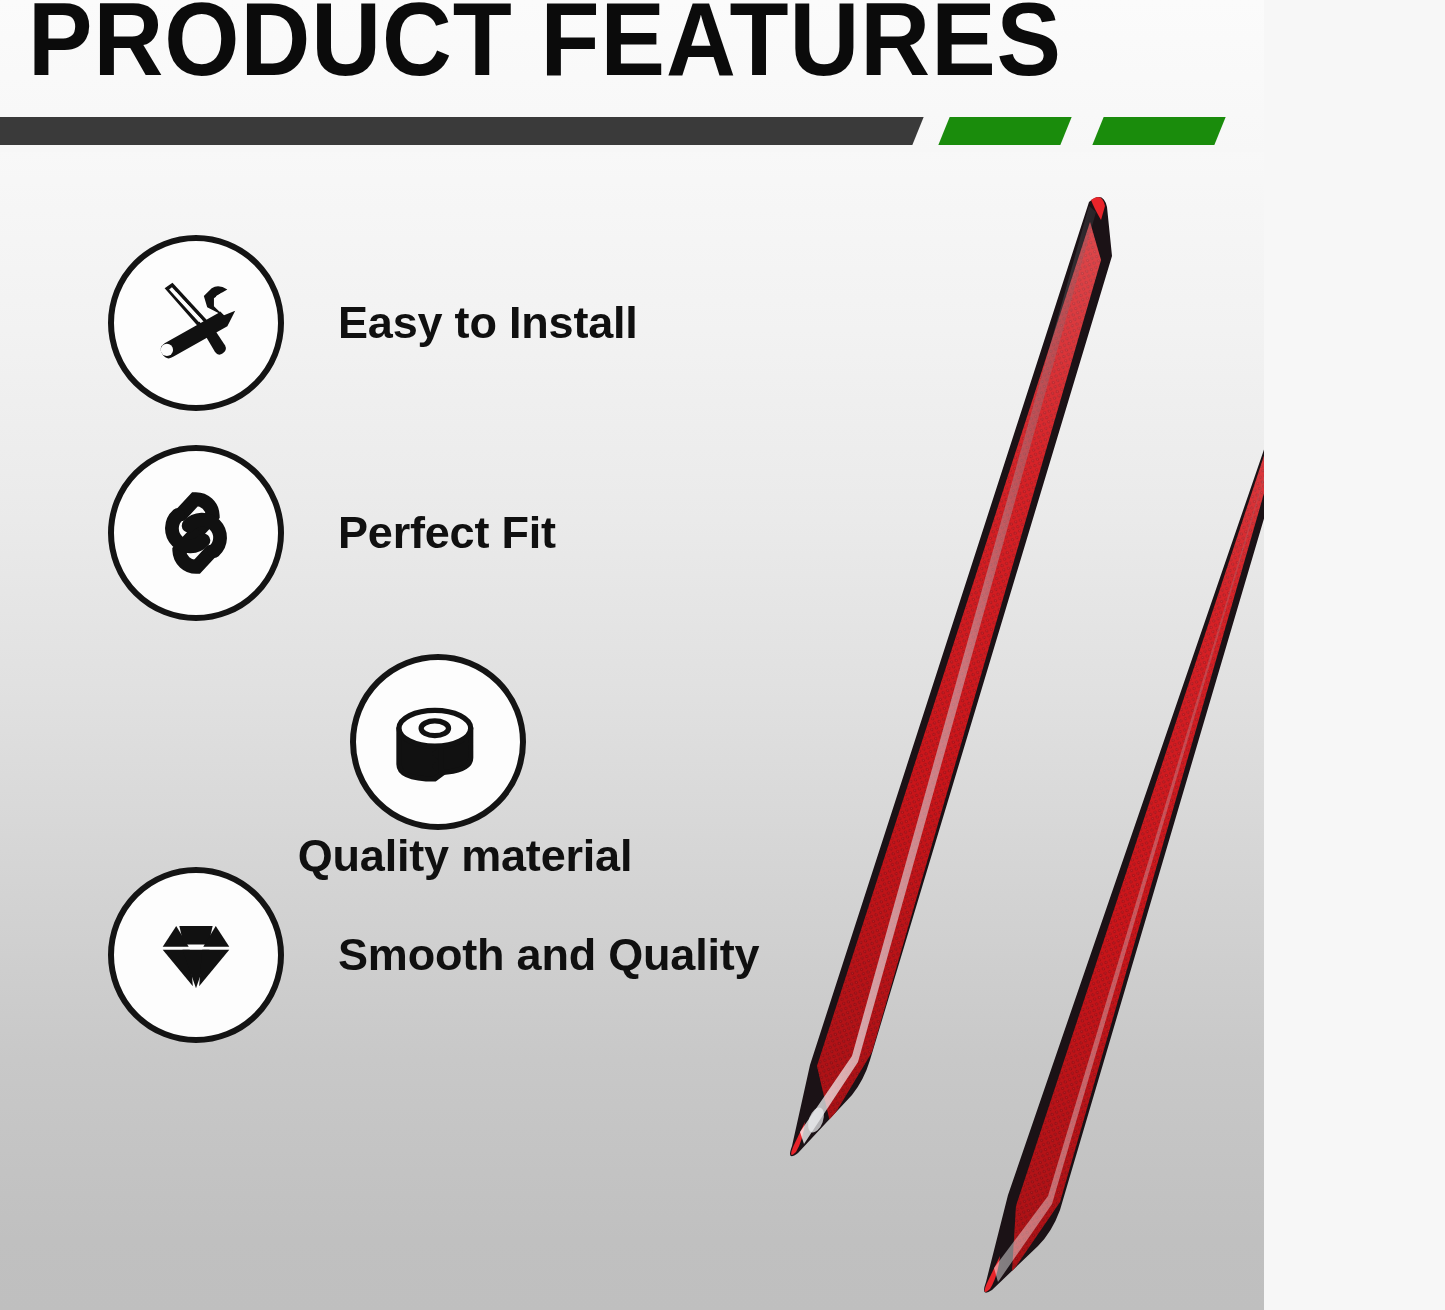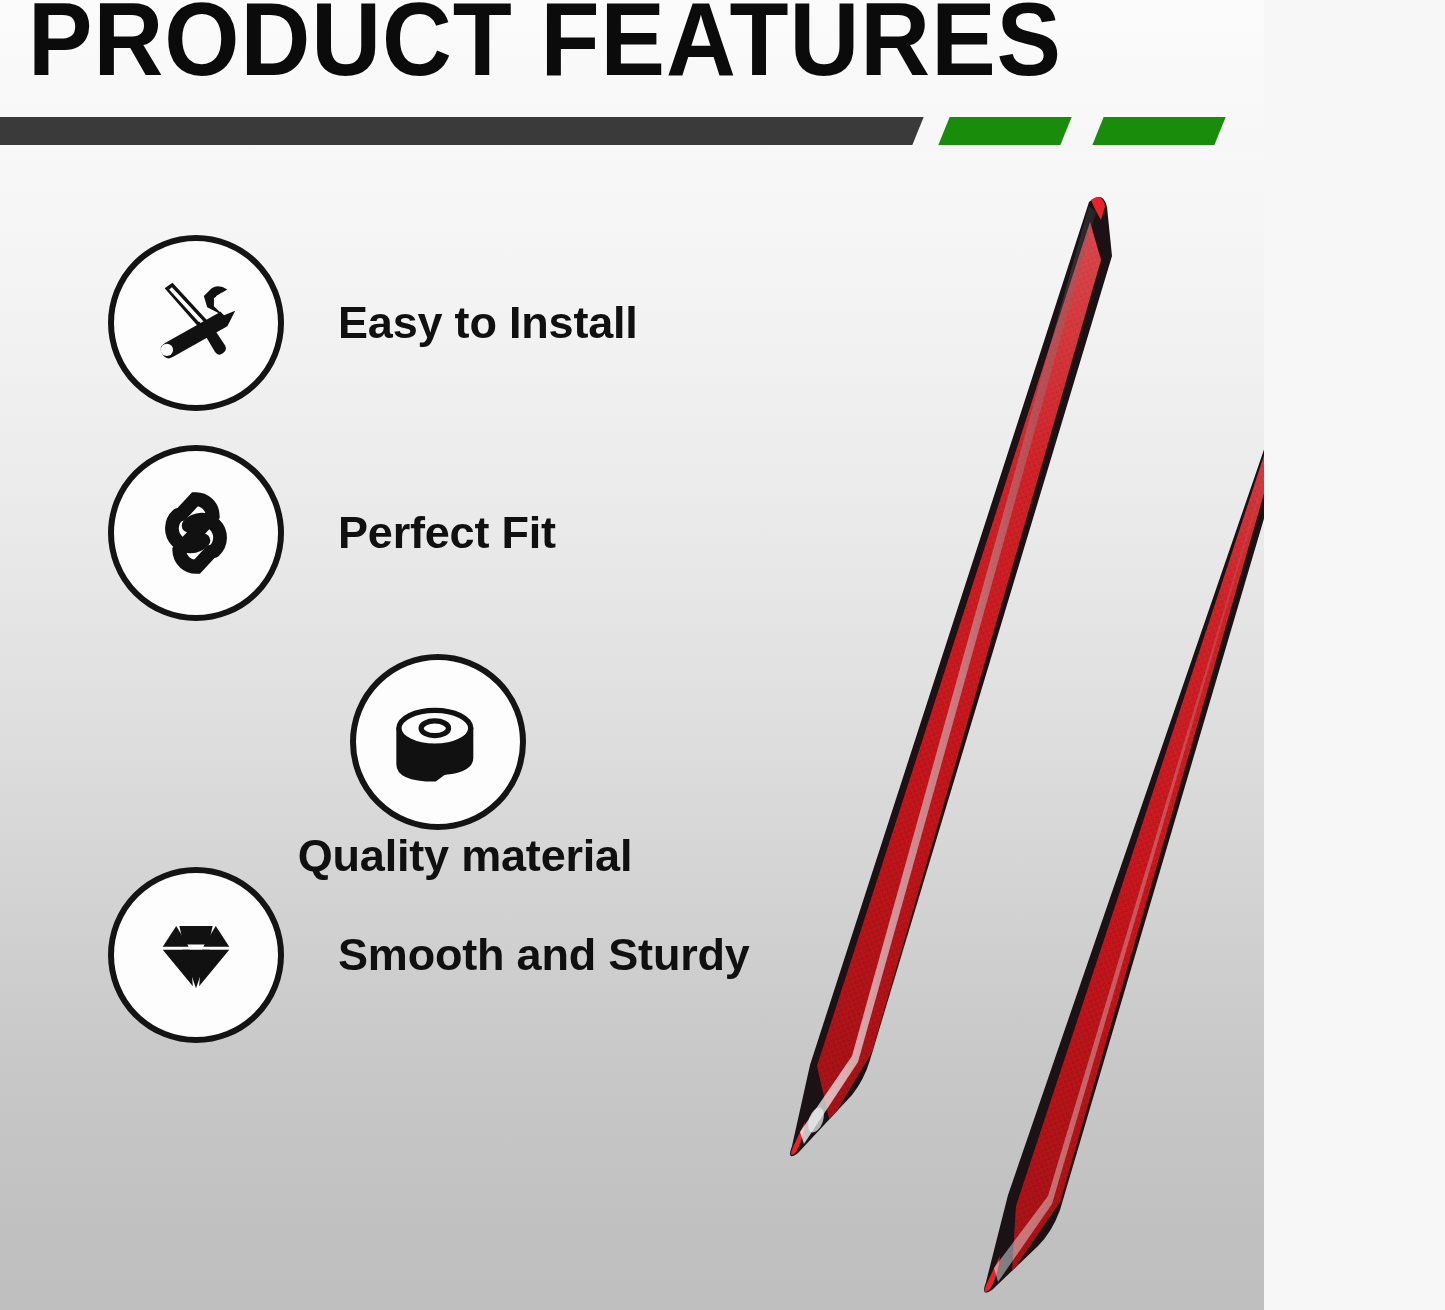--- a/index.html
+++ b/index.html
@@ -261,21 +261,21 @@
             <polygon points="69,22 82,42 57,42"></polygon>
 
             <polygon points="18,45 44,45 47,80"></polygon>
 
             <polygon points="37,45 63,45 50,82"></polygon>
 
             <polygon points="56,45 82,45 53,80"></polygon>
           </g>
         </svg>
       </div>
-      <div class="feature-label">Smooth and Sturdy</div>
+      <div class="feature-label">Smooth and Quality</div>
     </div>
   </div>
 
   <div id="product-photo">
     <svg width="685" height="1150" viewBox="0 0 685 1150" aria-hidden="true">
       <defs>
 
         <pattern id="reflectorMesh" width="7" height="7" patternUnits="userSpaceOnUse" patternTransform="rotate(22)">
           <rect width="7" height="7" fill="#d5161b"></rect>
           <circle cx="1.8" cy="1.8" r="1.5" fill="#8d0a12" opacity="0.75"></circle>

